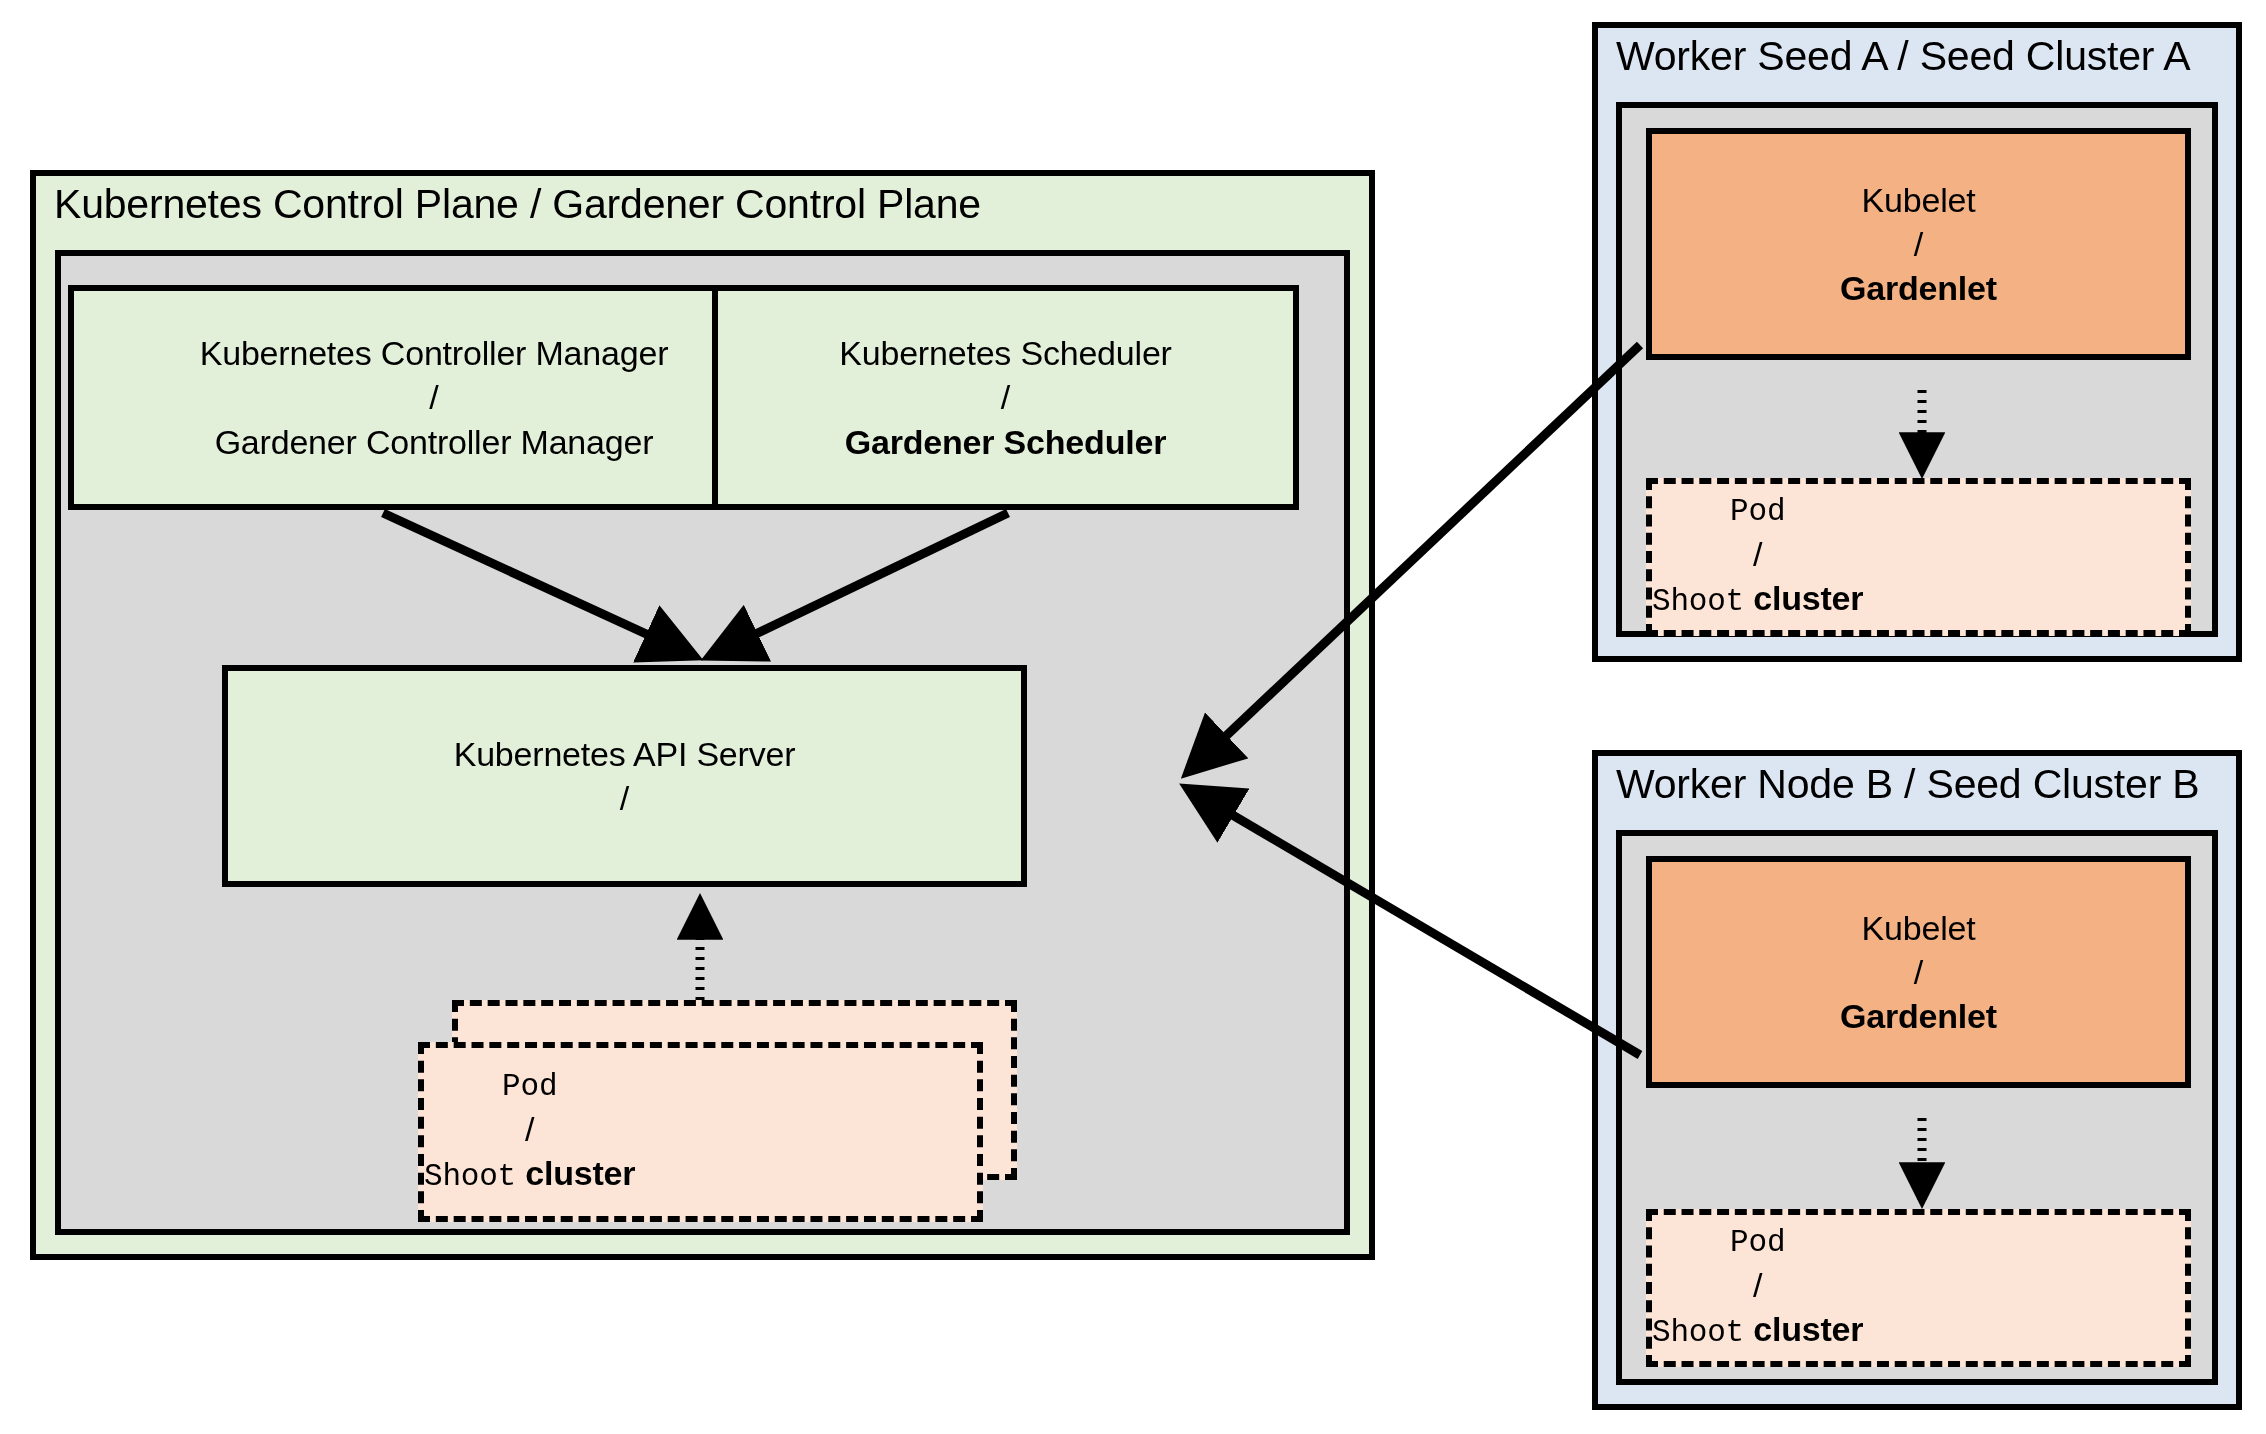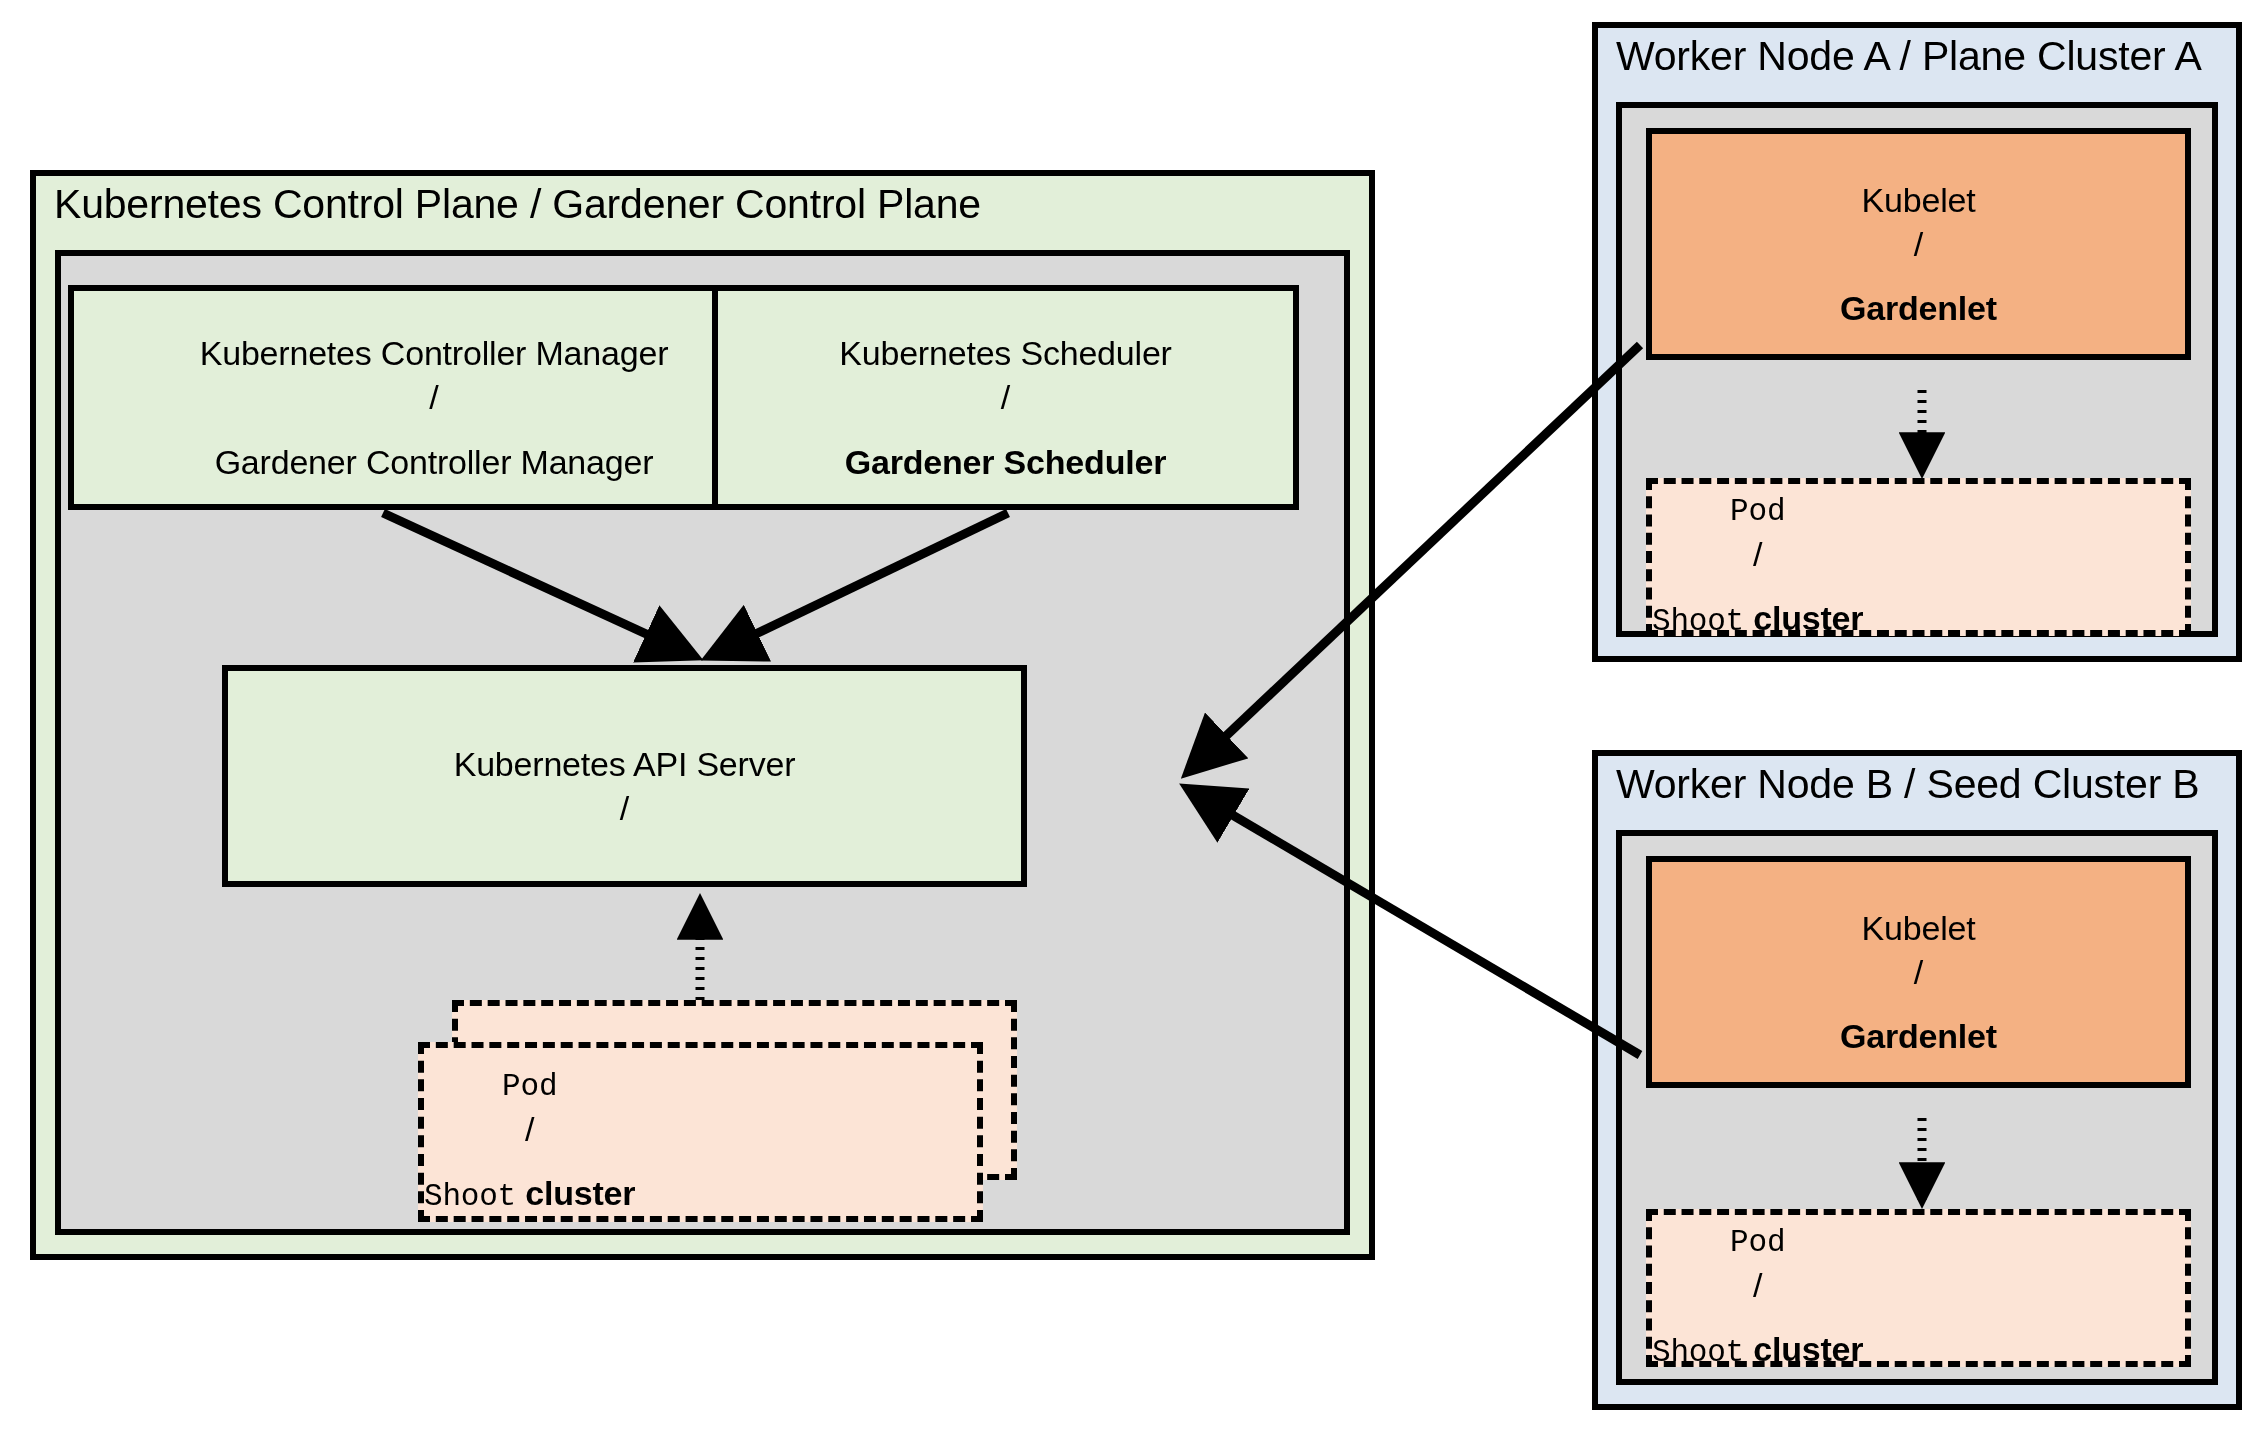--- a/index.html
+++ b/index.html
@@ -56,21 +56,21 @@
     border:6px dashed #000;
   }
 
   .stack{
     text-align:center;
     line-height:1.30;
     font-size:34px;
     font-stretch:condensed;
     letter-spacing:-0.2px;
   }
-  .stack .ln{display:block;white-space:nowrap;margin-top:20px;}
+  .stack .ln{display:block;white-space:nowrap;}
   .stack .sep{display:block;}
   .b{font-weight:bold;}
   .mono{font-family:"Liberation Mono","DejaVu Sans Mono",monospace;font-size:31px;}
 
   svg.overlay{position:absolute;left:0;top:0;width:2266px;height:1434px;
               pointer-events:none;overflow:visible;}
 </style>
 </head>
 <body>
 
@@ -109,21 +109,21 @@
 
   <div class="abs box-pod" style="left:418px; top:1042px; width:565px; height:180px;">
     <div class="stack">
       <span class="ln mono">Pod</span>
       <span class="sep">/</span>
       <span class="ln"><span class="mono">Shoot</span><span>&nbsp;</span><span class="b">cluster</span></span>
     </div>
   </div>
 
   <div class="abs group-blue" style="left:1592px; top:22px; width:650px; height:640px;">
-    <div class="group-title">Worker Node A / Plane Cluster A</div>
+    <div class="group-title">Worker Seed A / Seed Cluster A</div>
   </div>
 
   <div class="abs inner-gray" style="left:1616px; top:102px; width:602px; height:535px;"></div>
 
   <div class="abs box-orange" style="left:1646px; top:128px; width:545px; height:232px;">
     <div class="stack">
       <span class="ln">Kubelet</span>
       <span class="sep">/</span>
       <span class="ln b">Gardenlet</span>
     </div>

